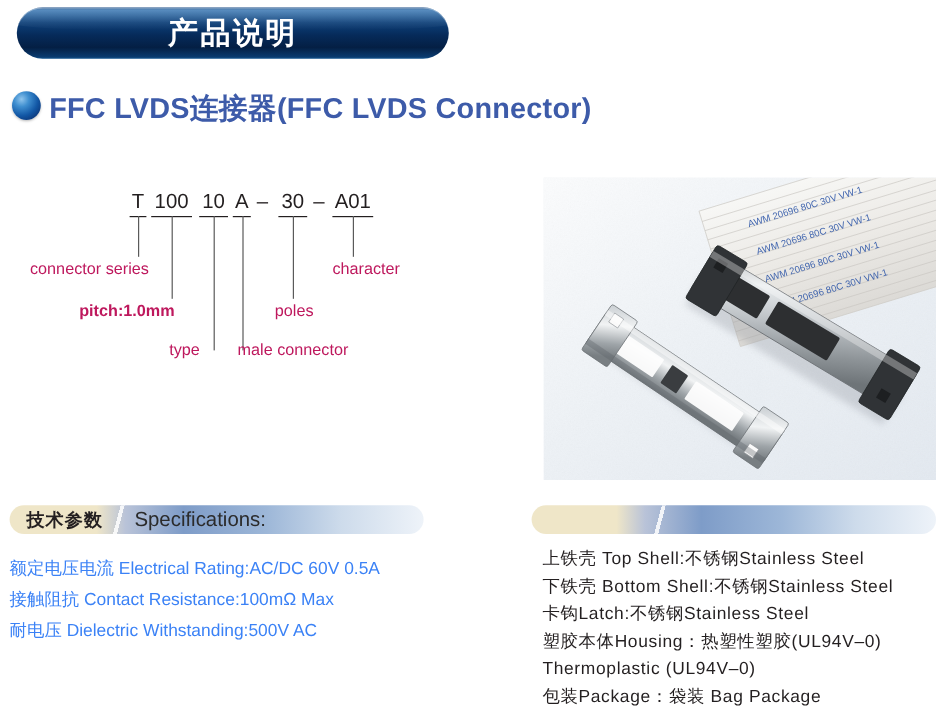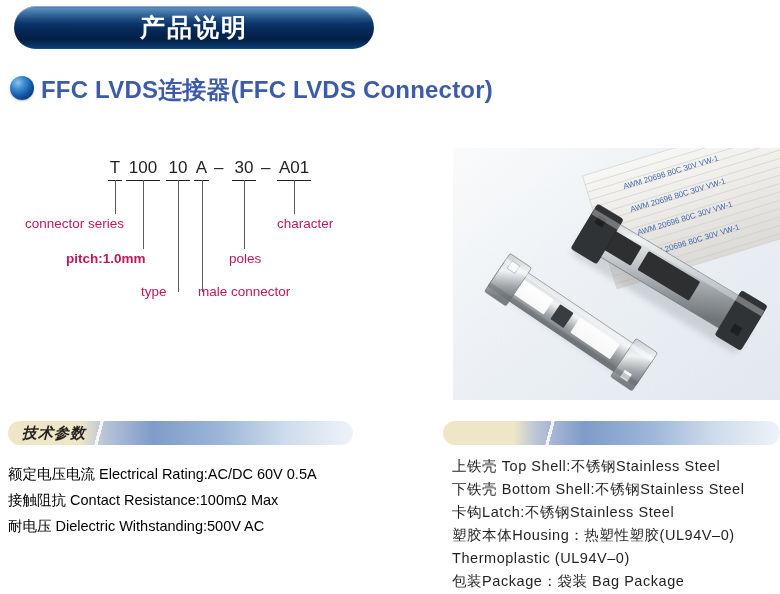--- a/index.html
+++ b/index.html
@@ -73,40 +73,39 @@
     background:#f2f5f8;
     overflow:hidden;
   }
 
   
   .band{
     position:absolute;height:24px;border-radius:12px;overflow:hidden;
     background:linear-gradient(to right,
       #efe6c8 0%, #efe6c8 21%, #b9c3d8 28%,
       #7e9cc8 42%, #9db7d8 62%, #cddbeb 80%, #eef3f9 100%);
-    font-style:italic;
   }
   .band .bcn{
     position:absolute;left:14px;top:0;height:24px;display:flex;align-items:center;
     font-size:15px;font-weight:bold;color:#231f20;letter-spacing:1px;white-space:nowrap;
   }
   .band .ben{
     position:absolute;top:0;height:24px;display:flex;align-items:center;
     font-size:17px;color:#2b2b2b;white-space:nowrap;
   }
   .band .slash{
     position:absolute;top:0;width:14px;height:24px;
     background:linear-gradient(105deg,transparent 0 42%,#ffffff 42% 58%,transparent 58% 100%);
     opacity:.85;
   }
 
   
   .spec-list{position:absolute;left:8px;top:461px;width:420px;}
   .spec-list li{
-    list-style:none;font-size:14.5px;color:#000000;white-space:nowrap;
+    list-style:none;font-size:14.5px;color:#3b82f6;white-space:nowrap;
     height:26px;line-height:26px;
   }
   .mat-list{position:absolute;left:452px;top:455px;width:330px;}
   .mat-list li{
     list-style:none;font-size:14.5px;color:#231f20;white-space:nowrap;
     height:23px;line-height:23px;letter-spacing:.55px;
   }
   ul{margin:0;padding:0;}
 </style>
 </head>
@@ -245,20 +244,21 @@
         <rect x="190" y="178" width="9" height="9" fill="#fafafa" stroke="#8e9397" stroke-width="0.5"></rect>
         <rect x="30" y="152" width="178" height="5" fill="#ffffff" opacity="0.45"></rect>
         <rect x="30" y="181" width="178" height="5" fill="#5d6266" opacity="0.35"></rect>
       </g>
     </svg>
   </div>
 
   <div class="band" style="left:8px;top:421px;width:345px;">
     <span class="bcn">技术参数</span>
     <span class="slash" style="left:84px;"></span>
+    <span class="ben" style="left:104px;">Specifications:</span>
   </div>
 
   <ul class="spec-list">
       <li>额定电压电流 Electrical Rating:AC/DC 60V 0.5A</li>
       <li>接触阻抗 Contact Resistance:100mΩ Max</li>
       <li>耐电压 Dielectric Withstanding:500V AC</li>
     </ul>
 
   <div class="band" style="left:443px;top:421px;width:337px;">
     <span class="slash" style="left:100px;"></span>

